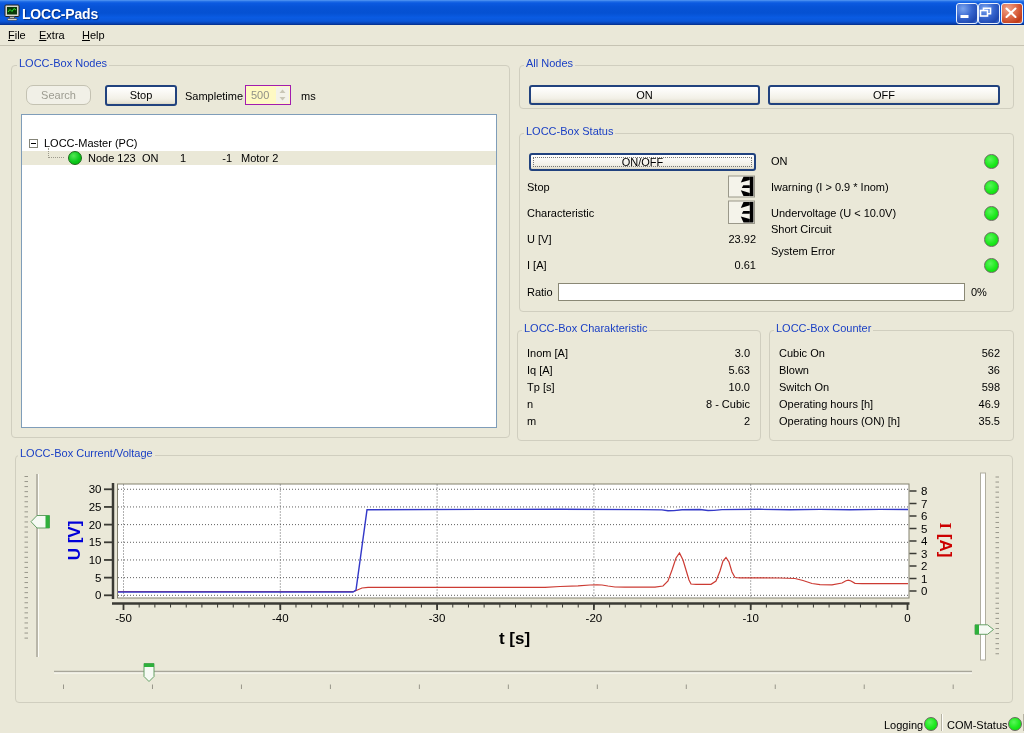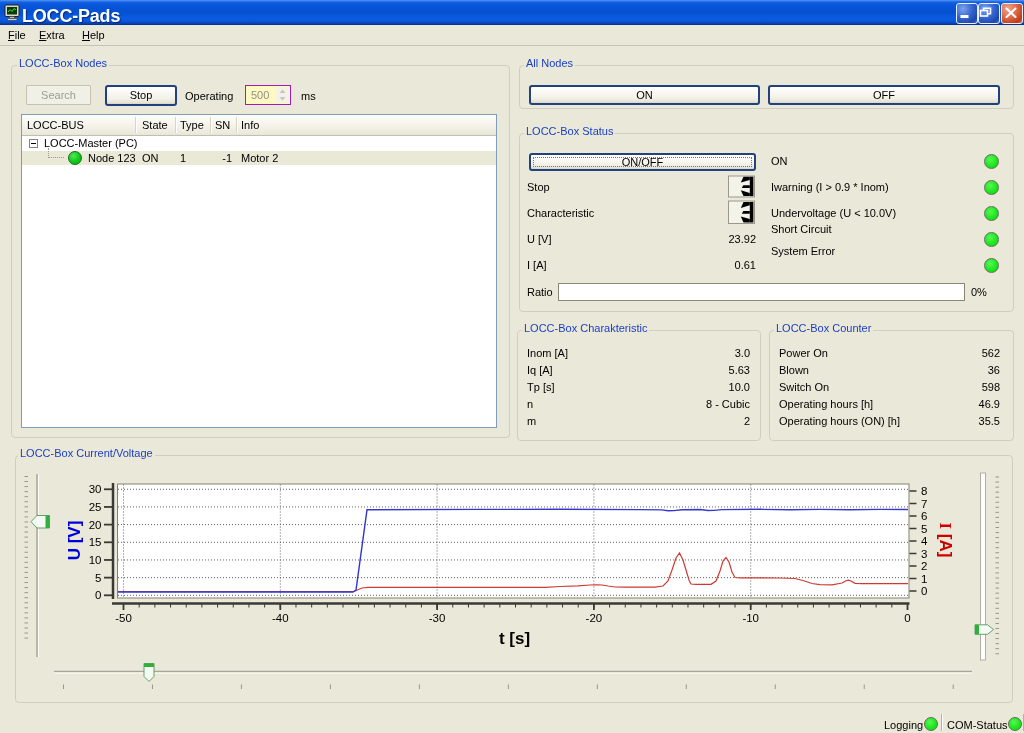--- a/index.html
+++ b/index.html
@@ -1,37 +1,37 @@
 <!DOCTYPE html>
 <html><head>
 <meta charset="utf-8">
 <style>
 html,body{margin:0;padding:0;}
 body{width:1024px;height:733px;background:#EAE8D8;font-family:"Liberation Sans",sans-serif;font-size:11px;color:#000;overflow:hidden;position:relative;}
 .abs{position:absolute;}
 
 #titlebar{left:0;top:0;width:1024px;height:25px;
 background:linear-gradient(180deg,#5a9cf4 0%,#2874e8 5%,#0c5ae0 12%,#0753d6 28%,#0551d2 52%,#0a5be2 70%,#0a57da 84%,#0844b8 93%,#053496 98%,#04307f 100%);}
-#title-text{left:22px;top:6px;color:#fff;font-size:18px;font-weight:bold;letter-spacing:-0.2px;text-shadow:1px 1px 1px rgba(0,0,40,.5);}
+#title-text{left:22px;top:6px;color:#fff;font-size:14px;font-weight:bold;letter-spacing:-0.2px;text-shadow:1px 1px 1px rgba(0,0,40,.5);}
 .winbtn{top:3px;width:20px;height:19px;border-radius:3px;border:1px solid #e8f0fc;}
 #btn-min,#btn-max{background:radial-gradient(circle at 30% 25%,#7ba5ee 0%,#3766cf 45%,#1e47ae 80%,#3e71d8 100%);}
 #btn-close{background:radial-gradient(circle at 30% 25%,#f0a58c 0%,#dd6947 45%,#c03a18 80%,#dd7048 100%);}
 
 #menubar{left:0;top:25px;width:1024px;height:20px;background:#EAE8D8;border-bottom:1px solid #c6c3b3;}
 .menuitem{top:4px;}
 .menuitem u{text-decoration:underline;}
 
 .group{border:1px solid #d0cebf;border-radius:4px;}
 .gtitle{position:absolute;top:-9px;color:#1a3fc4;background:#EAE8D8;padding:0 2px;white-space:nowrap;}
 
 .btn{box-sizing:border-box;border:1px solid #2b4d85;border-radius:3px;
 background:linear-gradient(180deg,#ffffff 0%,#faf9f5 30%,#f2f0e7 70%,#e6e3d5 92%,#d8d4c2 100%);
 text-align:center;box-shadow:inset 0 0 0 1px #aec4e6;}
 .btn span{position:relative;top:3px;}
-.btn-dis{box-sizing:border-box;border:1px solid #c4c2b2;border-radius:1px;background:#f1f0e7;color:#9d9c91;text-align:center;}
+.btn-dis{box-sizing:border-box;border:1px solid #c4c2b2;border-radius:7px;background:#f1f0e7;color:#9d9c91;text-align:center;}
 .btn-dis span{position:relative;top:3px;}
 
 #list{left:21px;top:114px;width:476px;height:314px;background:#fff;border:1px solid #7f9db9;box-sizing:border-box;}
 #lhead{position:absolute;left:0;top:0;width:100%;height:20px;background:linear-gradient(180deg,#fdfdfa 0%,#f3f1e8 60%,#e9e6d9 100%);border-bottom:1px solid #c2bfae;}
 .hsep{position:absolute;top:2px;width:1px;height:16px;background:#d8d5c5;border-right:1px solid #fff;}
 .hlabel{position:absolute;top:4px;}
 
 .led{box-sizing:border-box;border-radius:50%;width:15px;height:15px;border:1.5px solid #686a5e;background:radial-gradient(circle at 40% 35%,#59f659 0%,#1ce81c 55%,#04d804 100%);}
 .lbl{white-space:nowrap;}
 .val{text-align:right;}
@@ -69,43 +69,32 @@
 <div class="abs" id="menubar"></div>
 <div class="abs menuitem" style="left:8px;top:29px"><u>F</u>ile</div>
 <div class="abs menuitem" style="left:39px;top:29px"><u>E</u>xtra</div>
 <div class="abs menuitem" style="left:82px;top:29px"><u>H</u>elp</div>
 
 <div class="abs group" style="left:11px;top:65px;width:497px;height:371px">
   <span class="gtitle" style="left:5px">LOCC-Box Nodes</span>
 </div>
 <div class="abs btn-dis" style="left:26px;top:85px;width:65px;height:20px"><span>Search</span></div>
 <div class="abs btn" style="left:105px;top:85px;width:72px;height:21px;border:2px solid #21427e;box-shadow:none"><span style="top:2px">Stop</span></div>
-<div class="abs" style="left:185px;top:90px">Operating</div>
+<div class="abs" style="left:185px;top:90px">Sampletime</div>
 <div class="abs" style="left:245px;top:85px;width:46px;height:20px;background:#fef9c3;border:1px solid #a21caf;box-sizing:border-box">
   <span style="position:absolute;left:5px;top:3px;color:#8f9087">500</span>
   <span style="position:absolute;right:1px;top:1px;width:13px;height:16px;background:#f3f2e9;"></span>
   <svg style="position:absolute;right:1px;top:1px" width="13" height="16" viewBox="0 0 13 16">
     <path d="M3.5 6 L6.5 2.5 L9.5 6 Z" fill="#c9c6b6"></path>
     <path d="M3.5 10 L6.5 13.5 L9.5 10 Z" fill="#c9c6b6"></path>
   </svg>
 </div>
 <div class="abs" style="left:301px;top:90px">ms</div>
 
 <div class="abs" id="list">
-  <div id="lhead">
-    <span class="hlabel" style="left:5px">LOCC-BUS</span>
-    <span class="hlabel" style="left:120px">State</span>
-    <span class="hlabel" style="left:158px">Type</span>
-    <span class="hlabel" style="left:193px">SN</span>
-    <span class="hlabel" style="left:219px">Info</span>
-    <span class="hsep" style="left:113px"></span>
-    <span class="hsep" style="left:153px"></span>
-    <span class="hsep" style="left:188px"></span>
-    <span class="hsep" style="left:214px"></span>
-  </div>
 
   <div style="position:absolute;left:7px;top:24px;width:9px;height:9px;border:1px solid #848478;background:#fff;box-sizing:border-box"></div>
   <div style="position:absolute;left:9px;top:28px;width:5px;height:1px;background:#000"></div>
   <div style="position:absolute;left:22px;top:22px">LOCC-Master (PC)</div>
 
   <div style="position:absolute;left:0px;top:36px;width:474px;height:14px;background:#eae8d7"></div>
   <div style="position:absolute;left:26px;top:33px;width:1px;height:10px;border-left:1px dotted #9c9a8c"></div>
   <div style="position:absolute;left:26px;top:42px;width:16px;height:1px;border-top:1px dotted #9c9a8c"></div>
   <div style="position:absolute;left:46px;top:36px;width:14px;height:14px;border-radius:50%;background:radial-gradient(circle at 38% 32%,#54e854 0%,#0cc81c 55%,#00b400 100%);border:1px solid #1a6a1a;box-sizing:border-box"></div>
   <div style="position:absolute;left:66px;top:37px">Node 123</div>
@@ -158,21 +147,21 @@
 <div class="abs lbl" style="left:527px;top:415px">m</div>
 <div class="abs val" style="left:650px;top:347px;width:100px">3.0</div>
 <div class="abs val" style="left:650px;top:364px;width:100px">5.63</div>
 <div class="abs val" style="left:650px;top:381px;width:100px">10.0</div>
 <div class="abs val" style="left:650px;top:398px;width:100px">8 - Cubic</div>
 <div class="abs val" style="left:650px;top:415px;width:100px">2</div>
 
 <div class="abs group" style="left:769px;top:330px;width:243px;height:109px">
   <span class="gtitle" style="left:4px">LOCC-Box Counter</span>
 </div>
-<div class="abs lbl" style="left:779px;top:347px">Power On</div>
+<div class="abs lbl" style="left:779px;top:347px">Cubic On</div>
 <div class="abs lbl" style="left:779px;top:364px">Blown</div>
 <div class="abs lbl" style="left:779px;top:381px">Switch On</div>
 <div class="abs lbl" style="left:779px;top:398px">Operating hours [h]</div>
 <div class="abs lbl" style="left:779px;top:415px">Operating hours (ON) [h]</div>
 <div class="abs val" style="left:900px;top:347px;width:100px">562</div>
 <div class="abs val" style="left:900px;top:364px;width:100px">36</div>
 <div class="abs val" style="left:900px;top:381px;width:100px">598</div>
 <div class="abs val" style="left:900px;top:398px;width:100px">46.9</div>
 <div class="abs val" style="left:900px;top:415px;width:100px">35.5</div>
 

